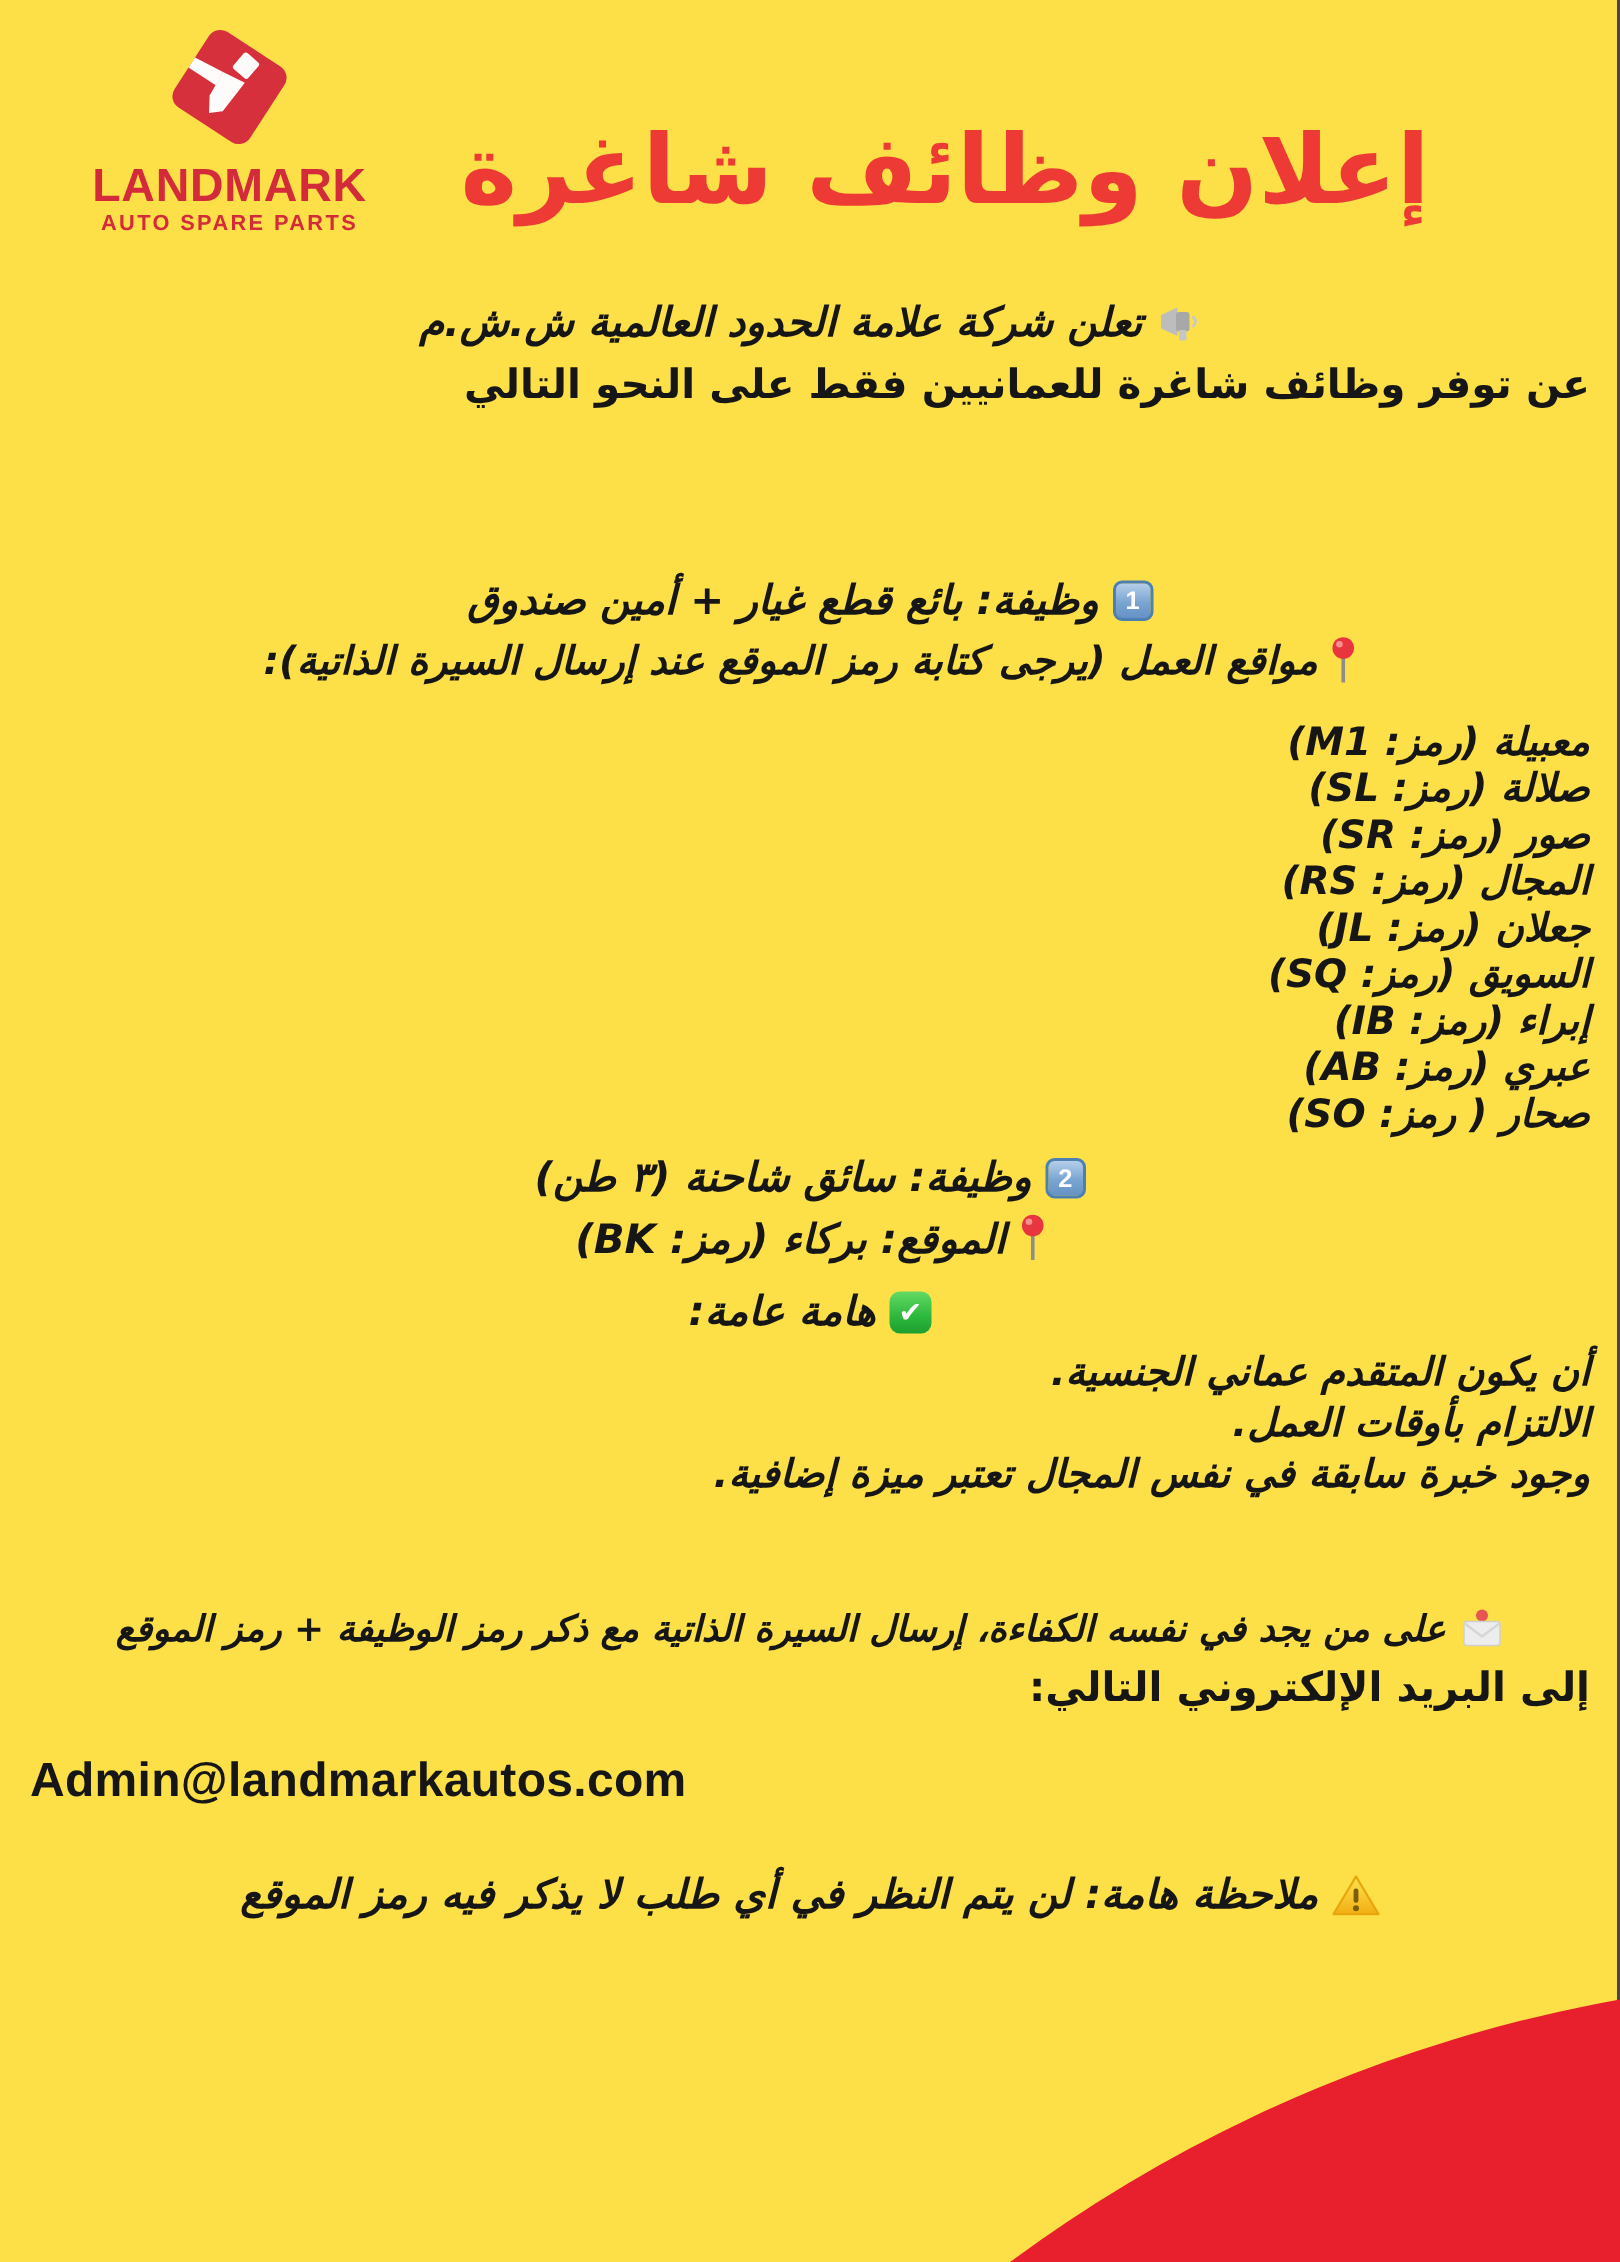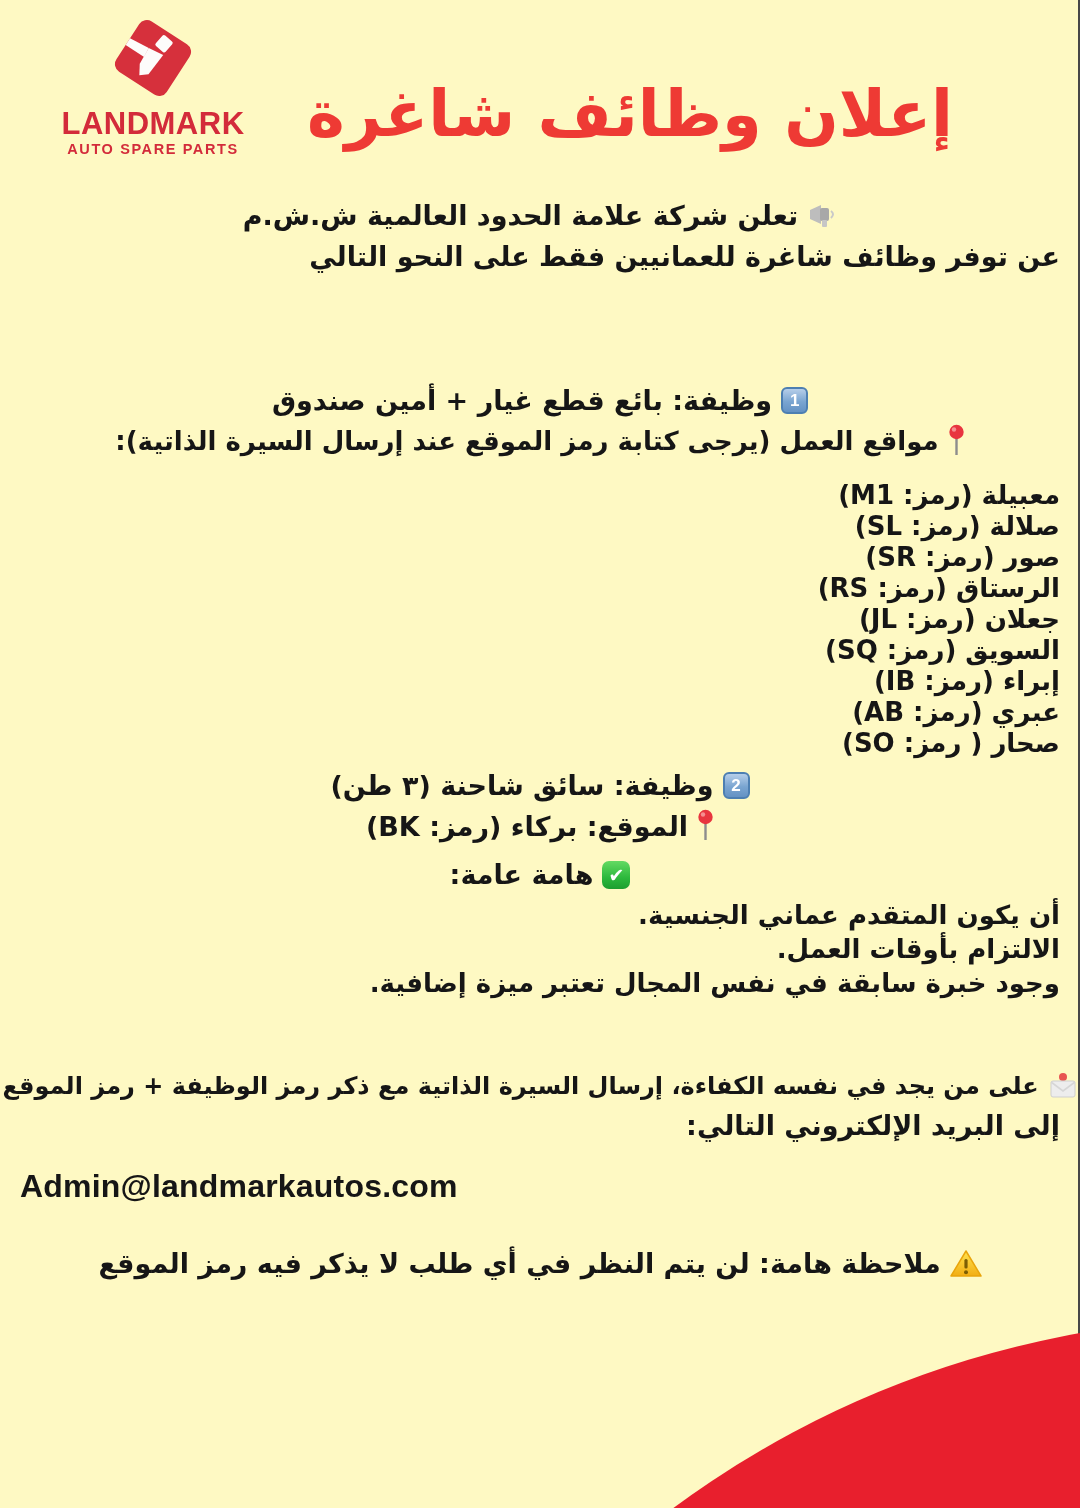--- a/index.html
+++ b/index.html
@@ -1,18 +1,18 @@
 <!DOCTYPE html>
 <html lang="ar" style="--brand-red: #d32b3a; --title-red: #ee3a34; --circle-red: #e81f2d; --keycap-blue: #6492c4; --check-green: #2cb83c; --pin-red: #e8353f; --warning-yellow: #f6bb1c; --text-black: #161616;"><head>
 <meta charset="utf-8">
 <style>
   html,body{margin:0;padding:0;background:#ffffff;}
   .page{
     position:relative;width:1080px;height:1508px;margin:0 auto;
-    background:#fef9c3;overflow:hidden;
+    background:#fde047;overflow:hidden;
     font-family:"DejaVu Sans",sans-serif;color:#161616;
   }
   .edge-line{position:absolute;top:0;right:0;width:2px;height:100%;background:#474747;}
 
   
   .logo{position:absolute;left:48px;top:12px;width:210px;text-align:center;}
   .logo-mark{display:block;margin:0 auto;}
   .brand-name{
     font-family:"Liberation Sans",sans-serif;font-weight:bold;
     font-size:31px;letter-spacing:.5px;color:var(--brand-red,#d32b3a);line-height:1.0;
@@ -29,21 +29,21 @@
     font-size:64px;font-weight:bold;color:var(--title-red,#ee3a34);
     line-height:1.5;
   }
 
   
   .row{
     position:absolute;left:20px;width:1040px;
     direction:rtl;display:flex;justify-content:center;align-items:center;gap:9px;
     font-weight:bold;font-size:27px;white-space:nowrap;
   }
-  .txt{direction:rtl;unicode-bidi:plaintext;}
+  .txt{direction:rtl;unicode-bidi:plaintext;font-style:italic;}
   .block{
     position:absolute;left:20px;width:1040px;direction:rtl;
     font-weight:bold;font-size:27px;
   }
 
   .intro-1{top:200px;}
   .intro-2{top:241px;}
 
   .job1-heading{top:385px;}
   .job1-loc-label{top:424px;font-size:26px;}
@@ -129,21 +129,21 @@
       <circle cx="8.5" cy="8" r="7.2" fill="#e8353f"></circle>
       <circle cx="6" cy="5.5" r="2.2" fill="#f58f90"></circle>
     </svg>
     <span class="txt">مواقع العمل (يرجى كتابة رمز الموقع عند إرسال السيرة الذاتية):</span>
   </div>
 
   <div class="block loc-list">
       <div class="txt">معبيلة (رمز: M1)</div>
       <div class="txt">صلالة (رمز: SL)</div>
       <div class="txt">صور (رمز: SR)</div>
-      <div class="txt">الرستاق (رمز: RS)</div>
+      <div class="txt">المجال (رمز: RS)</div>
       <div class="txt">جعلان (رمز: JL)</div>
       <div class="txt">السويق (رمز: SQ)</div>
       <div class="txt">إبراء (رمز: IB)</div>
       <div class="txt">عبري (رمز: AB)</div>
       <div class="txt">صحار ( رمز: SO)</div>
     </div>
 
   <div class="row job2-heading">
     <span class="keycap">2</span>
     <span class="txt">وظيفة: سائق شاحنة (٣ طن)</span>

